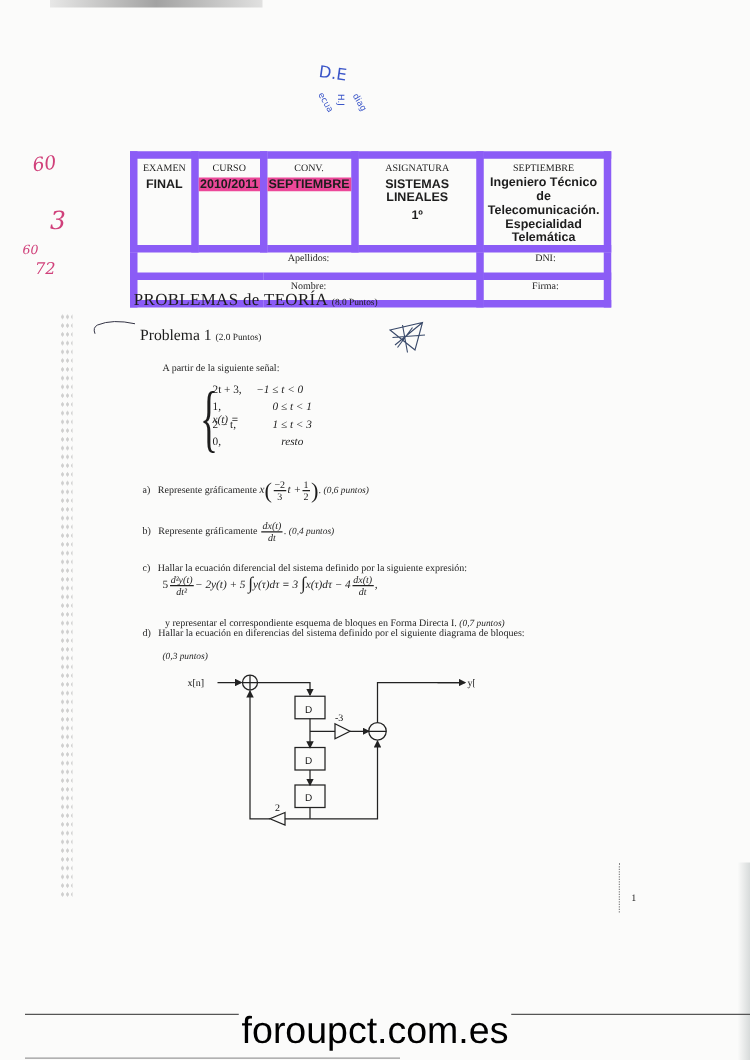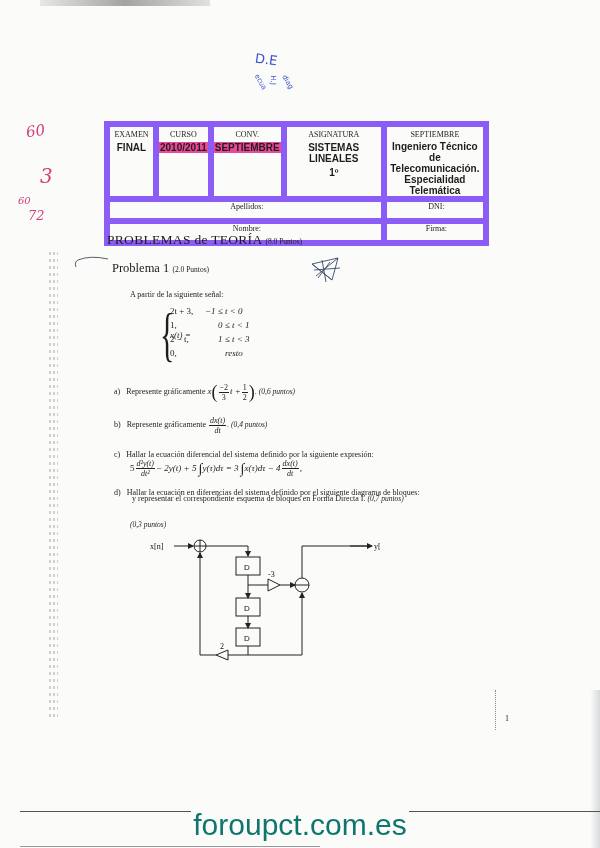--- a/index.html
+++ b/index.html
@@ -78,21 +78,21 @@
   .big-paren { font-size:18px; font-style:normal; vertical-align:middle; }
   .int { font-size:14px; font-style:normal; vertical-align:middle; }
 
   
   .diagram { position:absolute; left:150px; top:530px; width:230px; height:135px; }
 
   .footer-line { position:absolute; left:20px; top:811px; width:580px; height:0; border-top:1.5px solid #555; }
   .footer-line2 { position:absolute; left:20px; top:846px; width:300px; height:0; border-top:1px solid #999; }
   .footer {
     position:absolute; left:0; width:600px; top:808px; text-align:center;
-    font-family:"Liberation Sans", sans-serif; font-size:30px; color:#0f766e;
+    font-family:"Liberation Sans", sans-serif; font-size:30px; color:#000000;
     background:transparent;
   }
   .footer span { background:#fbfbfa; padding:0 2px; }
 </style>
 </head>
 <body>
 
 <div class="scan-top"></div>
 <div class="left-speckle"></div>
 <div class="right-edge"></div>
@@ -219,21 +219,21 @@
 <div class="item math" style="left:130px;top:459px;">
   <span style="font-style:normal;">5</span><span class="frac"><span class="n">d²y(t)</span><span class="d">dt²</span></span><span>− 2y(t) + 5</span>
   <span class="int">∫</span><span>y(τ)dτ = 3</span>
   <span class="int">∫</span><span>x(τ)dτ − 4</span><span class="frac"><span class="n">dx(t)</span><span class="d">dt</span></span><span>,</span>
 </div>
 <div class="item" style="left:132px;top:494px;">
   <span>y representar el correspondiente esquema de bloques en Forma Directa I.</span>
   <span class="pts">(0,7 puntos)</span>
 </div>
 
-<div class="item" style="left:114px;top:488px;">
+<div class="item" style="left:114px;top:502px;">
   <span>d)</span>&nbsp;&nbsp;
   <span>Hallar la ecuación en diferencias del sistema definido por el siguiente diagrama de bloques:</span>
 </div>
 <div class="item" style="left:130px;top:520px;">
   <span class="pts">(0,3 puntos)</span>
 </div>
 
 <svg class="diagram" viewBox="0 0 230 135">
   <defs>
     <marker id="ar" markerWidth="6" markerHeight="6" refX="5" refY="3" orient="auto">

